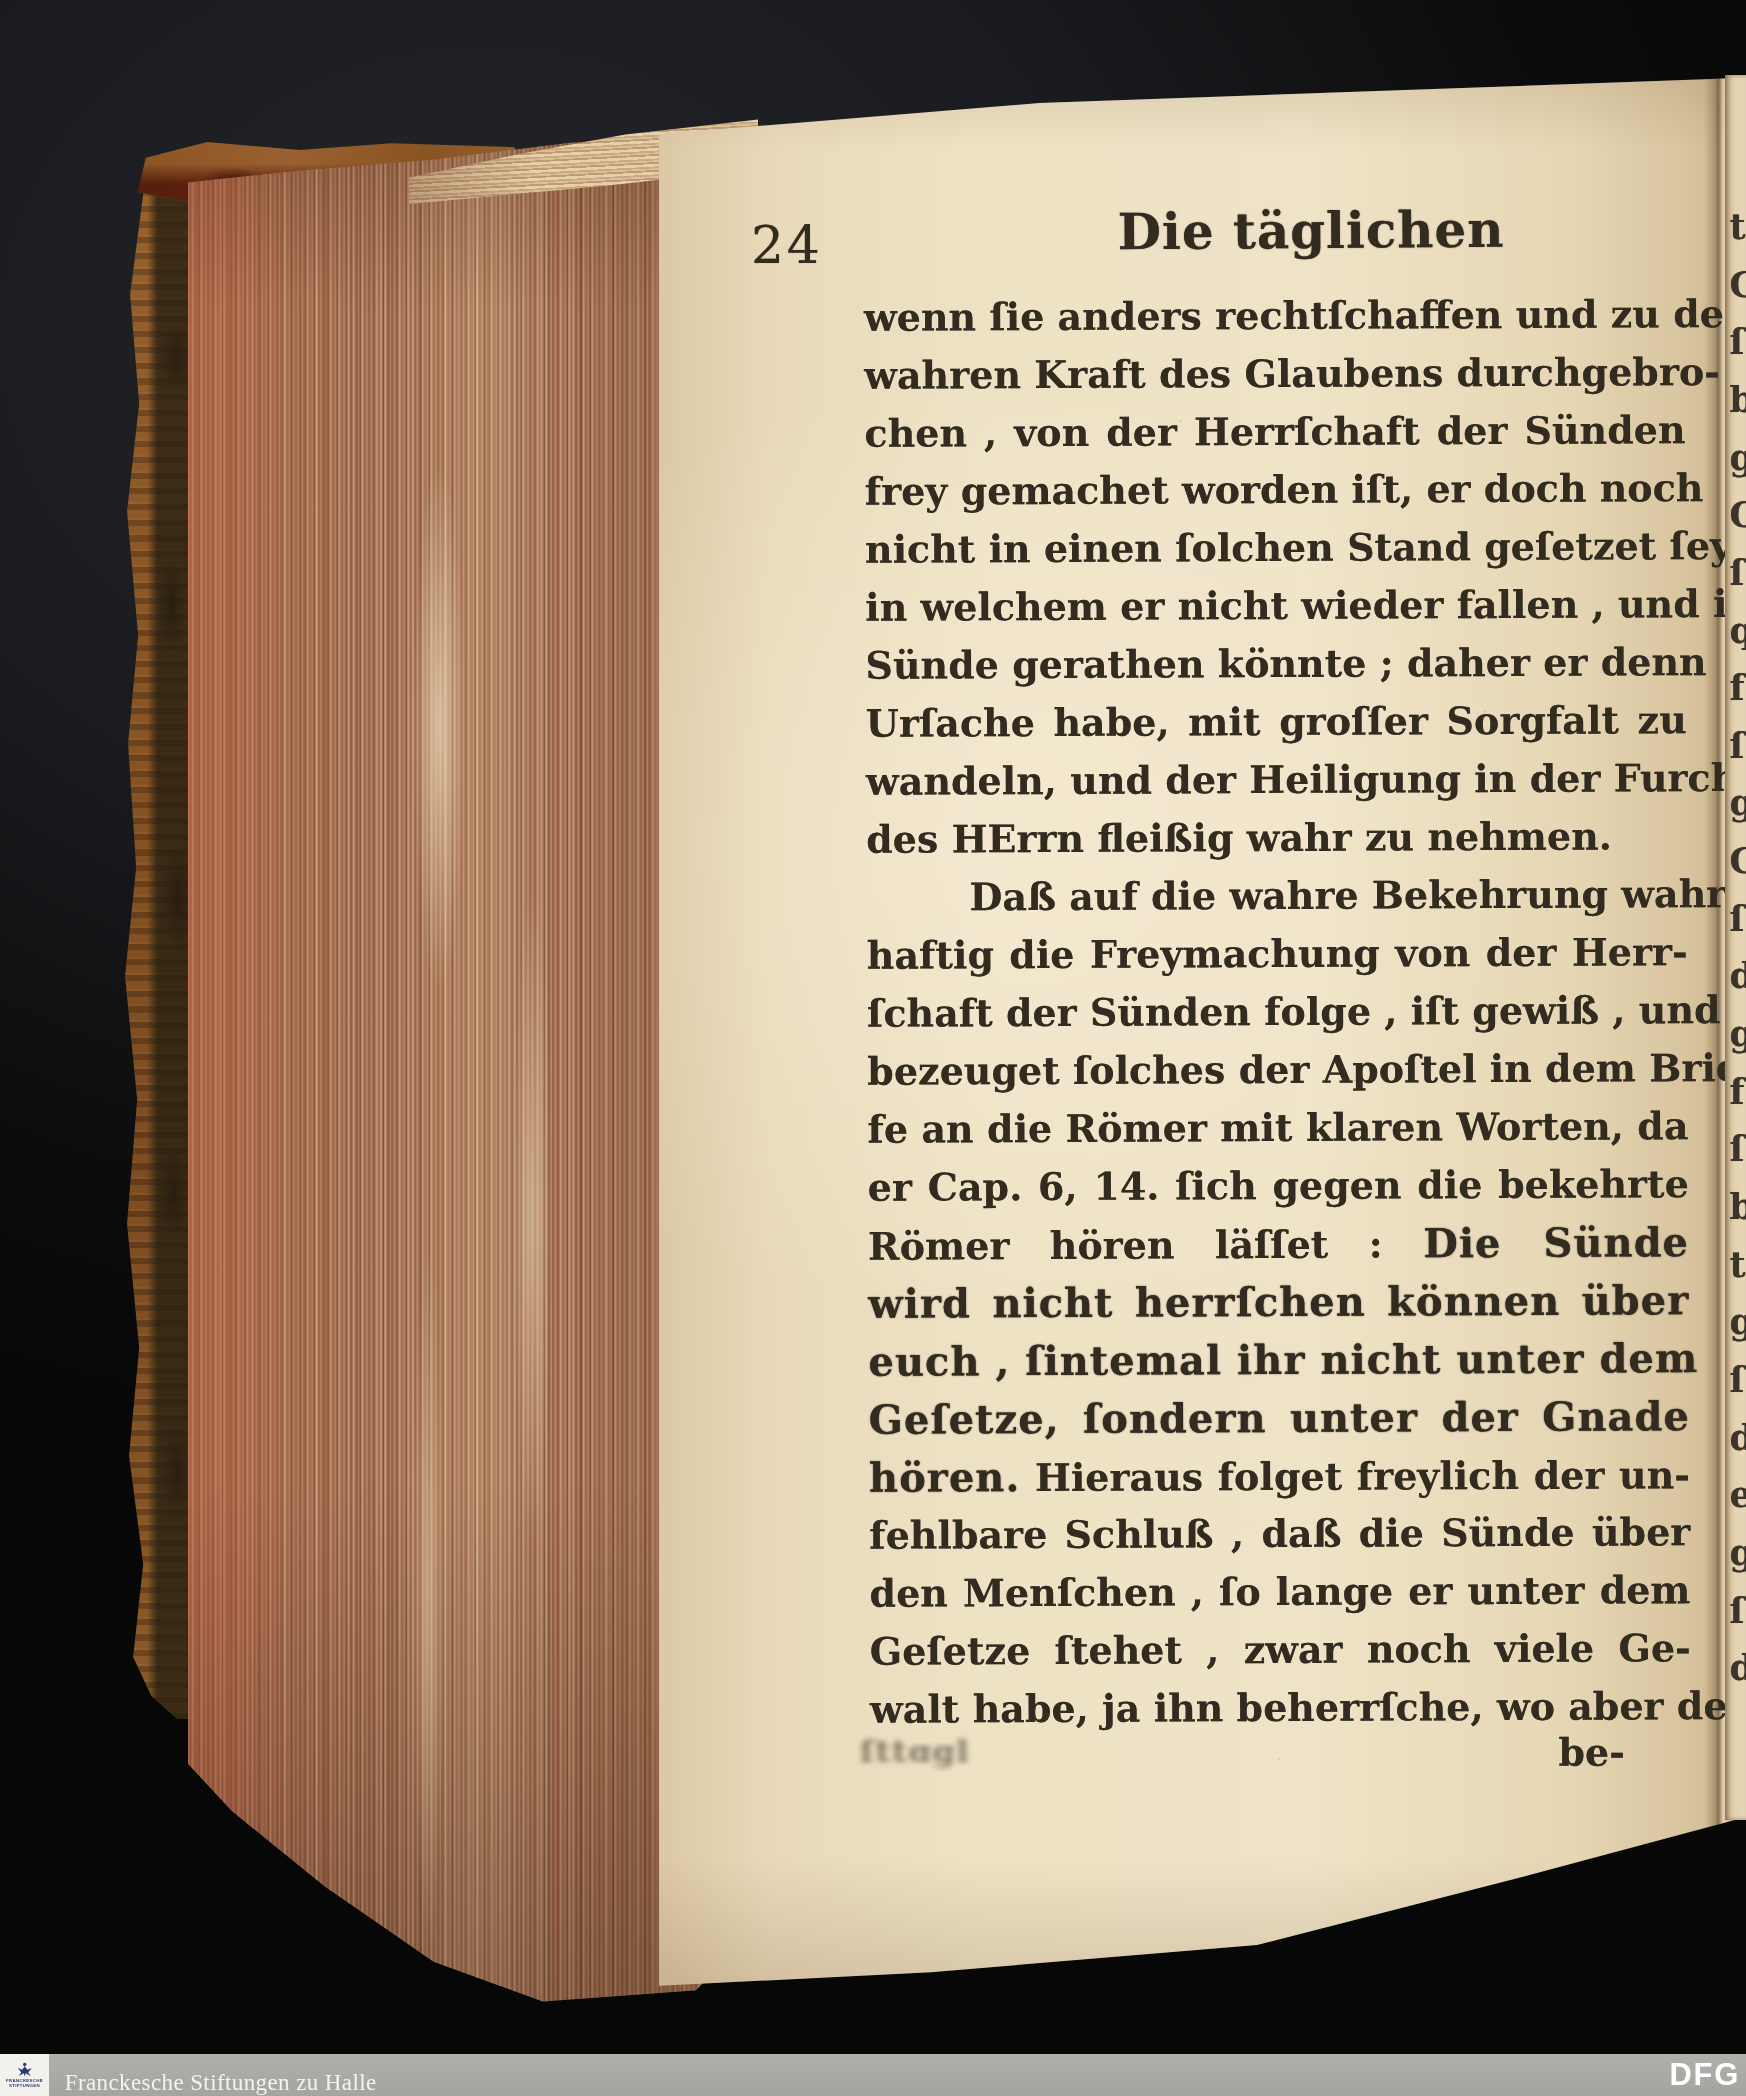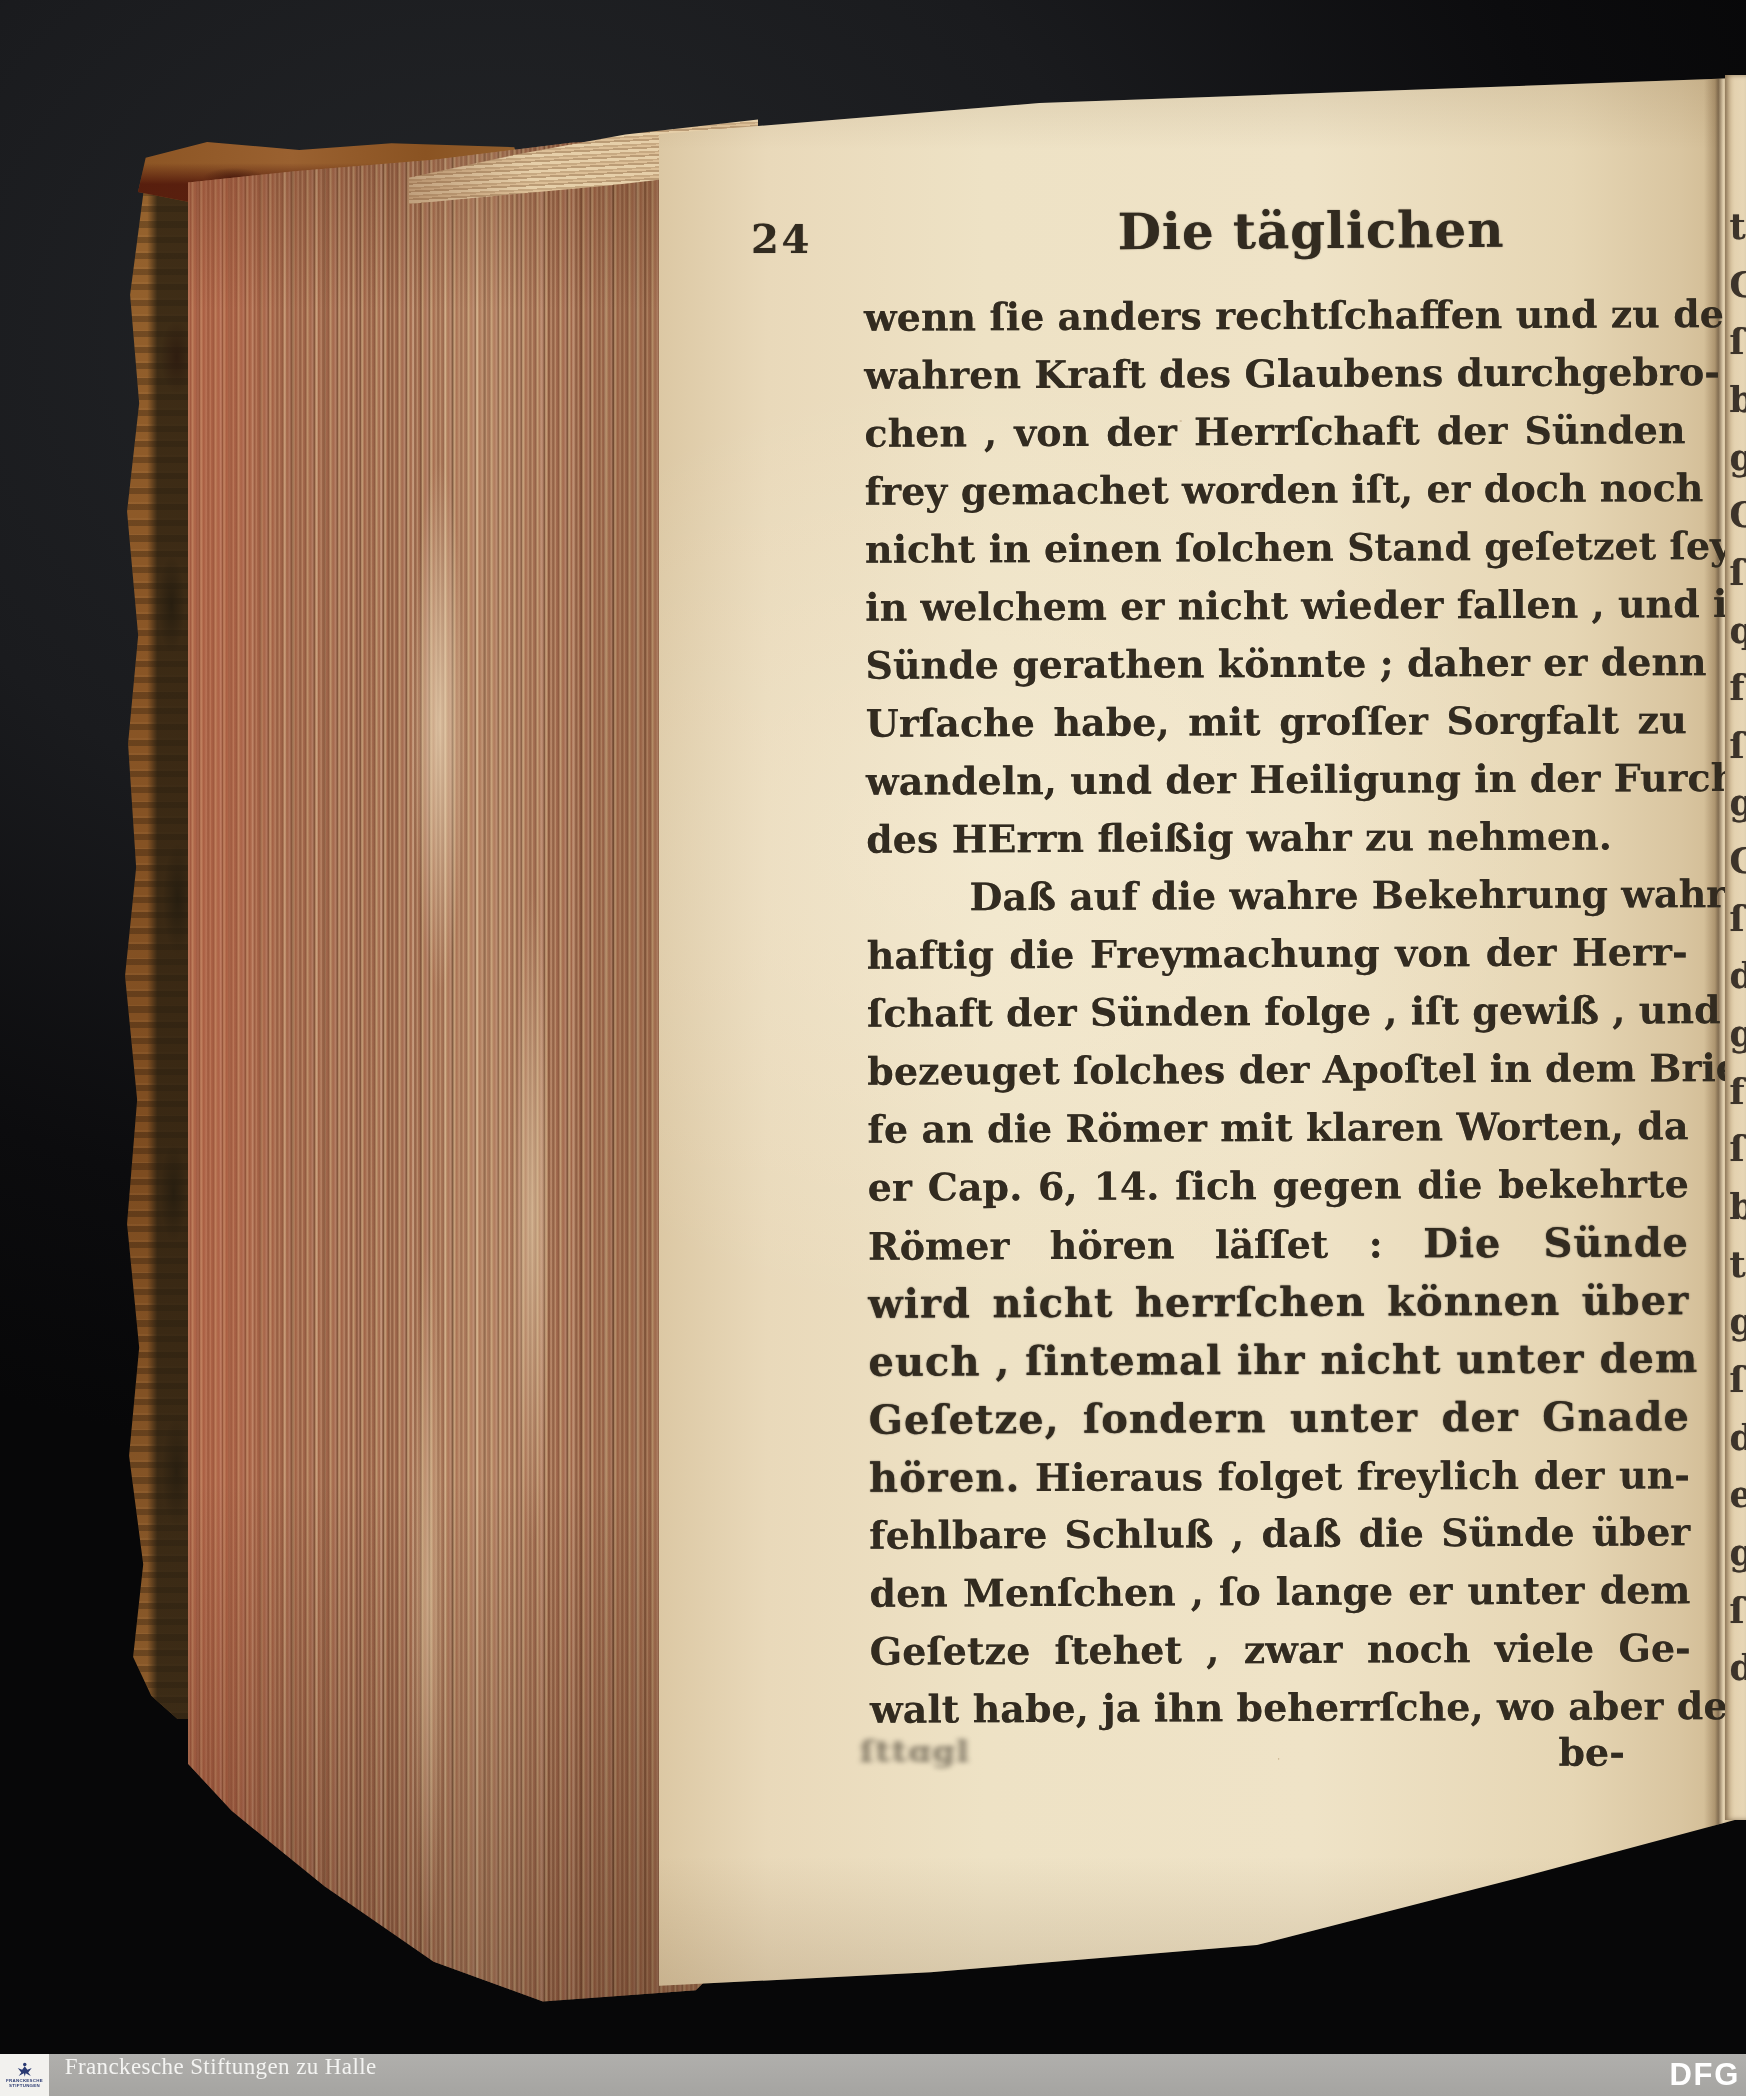--- a/index.html
+++ b/index.html
@@ -77,21 +77,21 @@
       linear-gradient(180deg, rgba(120,90,50,.16) 0, rgba(0,0,0,0) 4%, rgba(0,0,0,0) 92%, rgba(110,80,45,.22) 100%),
       linear-gradient(90deg,#dcc8a4 0%, #e9d9ba 10%, #eee2c5 30%, #efe3c7 60%, #e6d6b4 84%, #d9c5a0 94%, #ccb58c 100%);
     clip-path:polygon(0 3.2%, 35% 1.6%, 100% .3%, 100% 90%, 80% 93%, 55% 96.6%, 25% 98%, 0 98.7%);
     color:#322b20;
   }
   .crease{
     position:absolute;left:1045px;top:0;width:26px;height:100%;
     background:linear-gradient(90deg, transparent, rgba(95,65,32,.32) 42%, rgba(52,32,15,.5) 55%, rgba(255,245,222,.38) 74%, transparent);
   }
   .page-number{
-    position:absolute;left:92px;top:143px;font-size:40px;font-weight:700;
+    position:absolute;left:92px;top:143px;font-size:52px;font-weight:400;
     letter-spacing:2.6px;text-shadow:0 0 0.9px rgba(50,43,32,.6);
   }
   .running-title{
     position:absolute;left:652px;top:129px;transform:translateX(-50%) rotate(-.4deg);
     font-size:50px;font-weight:700;letter-spacing:0.9px;text-shadow:0 0 1.2px rgba(50,43,32,.7);
     white-space:nowrap;
   }
   .text-block{
     position:absolute;left:208px;top:215px;width:821px;transform:rotate(-.25deg);
   }
@@ -131,21 +131,21 @@
     width:49px;height:42px;background:#f2f1ee;display:flex;flex-direction:column;
     align-items:center;justify-content:center;gap:0.9px;
   }
   .logo-box svg{display:block;}
   .logo-caption{
     font-family:"Liberation Sans", sans-serif;font-size:4.4px;line-height:5.2px;
     color:#2a3a72;letter-spacing:0.3px;text-align:center;font-weight:700;
   }
   .gray-bar{
     flex:1;background:linear-gradient(180deg,#b0afac,#a5a4a1);position:relative;
-    display:flex;align-items:flex-start;
+    display:flex;align-items:flex-end;
   }
   .inst-name{
     margin-left:15.7px;font-family:"Liberation Serif", serif;font-size:23px;
     color:#f4f4f2;letter-spacing:0.4px;
   }
   .dfg{
     position:absolute;right:7px;top:50%;transform:translateY(-50%);
     font-family:"Liberation Sans", sans-serif;font-weight:700;font-size:31px;
     color:#ffffff;letter-spacing:1.7px;margin-left:40px;
   }

